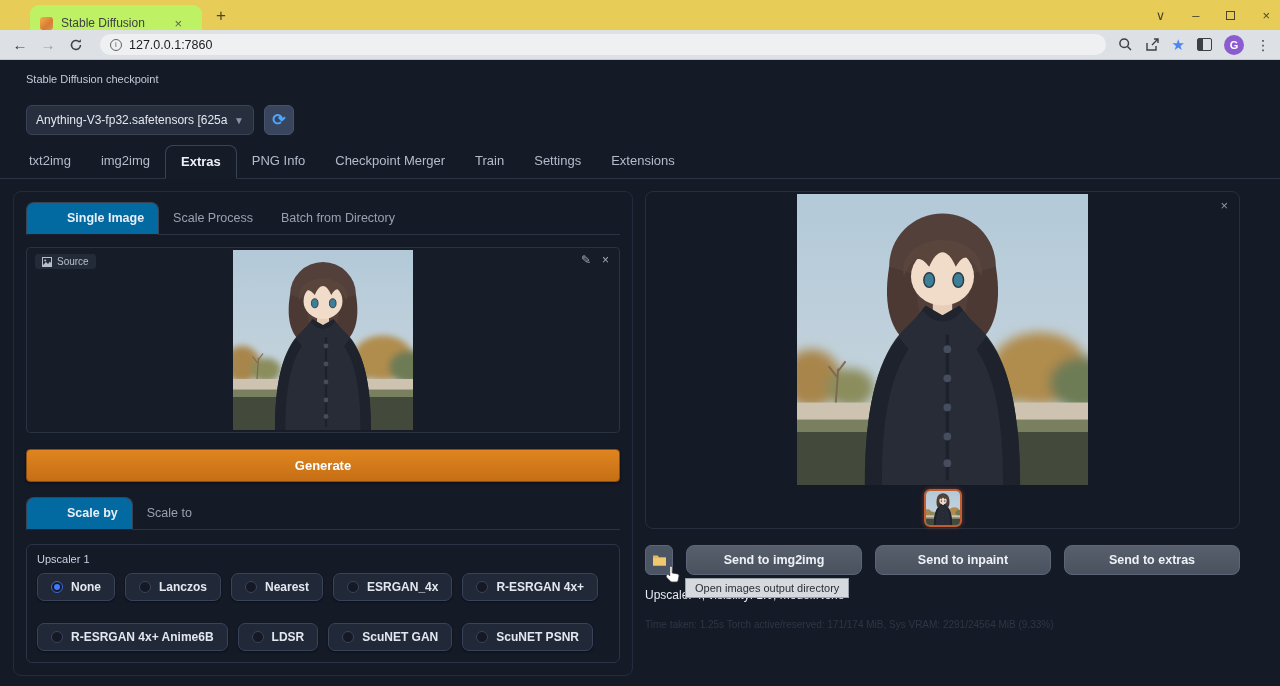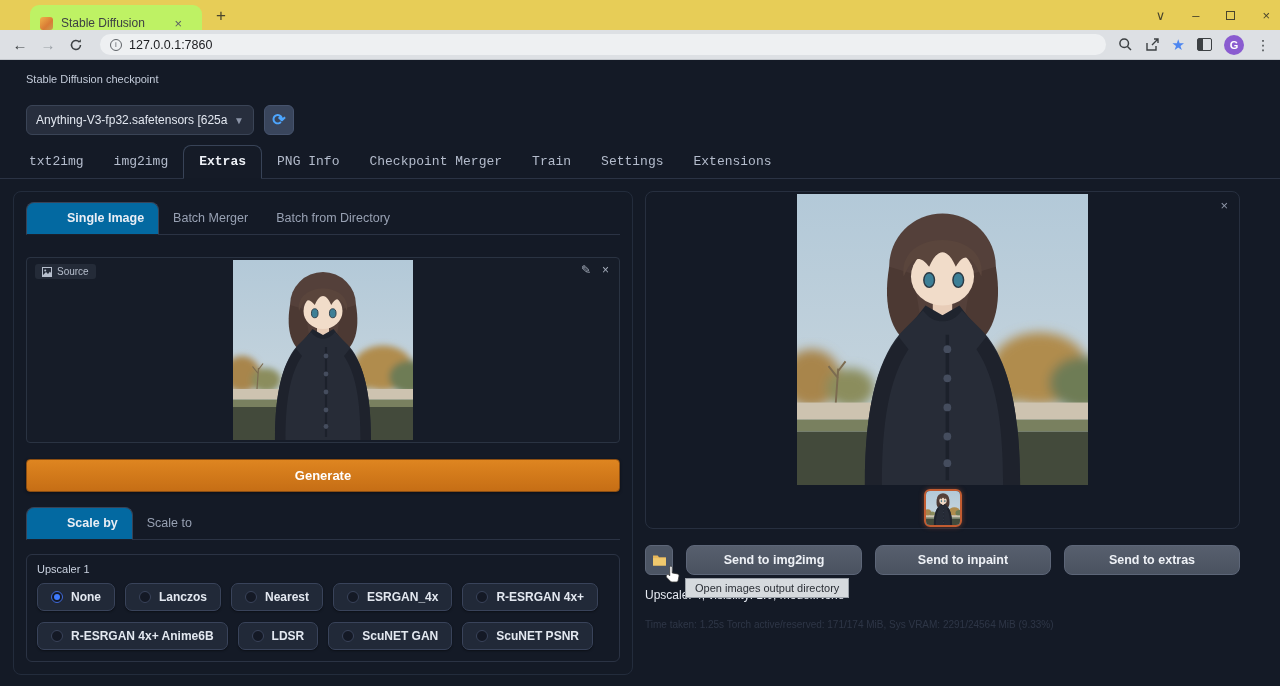--- a/index.html
+++ b/index.html
@@ -49,37 +49,37 @@
   .q-row { display:flex; align-items:center; }
   .checkpoint-select { width:228px; height:30px; margin-left:12px; background:#272e3d;
     border:1px solid #3a4456; border-radius:6px; display:flex; align-items:center;
     padding:0 9px; gap:6px; }
   .checkpoint-select .val { flex:1; font-size:12px; color:#e2e7f0; white-space:nowrap; overflow:hidden; }
   .chev { color:#8a93a6; font-size:10px; }
   .refresh-btn { width:30px; height:30px; margin-left:10px; background:#39455c;
     border:1px solid #46536d; border-radius:6px; color:#4da6ff; font-size:16px;
     font-weight:bold; text-align:center; line-height:27px; }
 
-  .tabbar { display:flex; align-items:center; padding:6px 14px 0; border-bottom:1px solid #2b3344;font-family:Liberation Mono, monospace; }
+  .tabbar { display:flex; align-items:flex-start; padding:6px 14px 0; border-bottom:1px solid #2b3344; }
   .tab { padding:8px 15px 9px; font-size:13px; color:#b4bccc; }
   .tab.active { border:1px solid #384357; border-bottom:1px solid #141a26; margin-bottom:-1px;
     border-radius:8px 8px 0 0; background:#151b27; color:#eef1f7; font-weight:bold; }
 
   .columns { display:flex; gap:12px; padding:12px 0 0 13px; }
   .col-left { width:620px; }
   .col-right { width:595px; }
 
   .panel-outline { border:1px solid #232c3c; border-radius:8px; padding:10px 12px 12px; }
 
   .subtabbar { display:flex; align-items:flex-end; border-bottom:1px solid #2b3344; }
   .subtab { padding:8px 14px 9px; font-size:12.5px; color:#98a1b3; }
   .subtab.active { border:1px solid #384357; border-bottom:1px solid #1a202d; margin-bottom:-1px;
     border-radius:8px 8px 0 0; background:#0369a1; color:#eaeef5; font-weight:bold;padding-left:40px; }
 
-  .dropzone { position:relative; margin-top:22px; height:186px; background:#161c28;
+  .dropzone { position:relative; margin-top:12px; height:186px; background:#161c28;
     border:1px solid #2a3342; border-radius:4px;text-decoration:underline; }
   .src-chip { position:absolute; top:6px; left:8px; display:flex; align-items:center; gap:5px;
     background:#242b38; border-radius:3px; padding:2px 7px; }
   .src-chip span { font-size:10px; color:#b7bfcd; }
   .dz-icons { position:absolute; top:5px; right:10px; display:flex; gap:11px;
     color:#a6aebc; font-size:12px; }
   .girl-img { display:block; width:180px; height:180px; margin:2px auto 0; }
 
   .generate-btn { width:100%; height:33px; margin-top:16px;
     background:linear-gradient(180deg,#de8520,#c66e15); border:1px solid #8a4d12;
@@ -98,21 +98,21 @@
   .track { position:absolute; left:0; right:0; top:3px; height:7px; border-radius:4px;
     background:linear-gradient(180deg,#eef0f3,#ccd1d8); }
   .track-fill { position:absolute; left:0; top:3px; height:7px; border-radius:4px 0 0 4px;
     background:#2f6feb; }
   .thumb { position:absolute; top:0; width:14px; height:14px; border-radius:50%;
     background:#2663e8; border:1px solid #1c4fc4; }
 
   .fieldset { border:1px solid #2b3344; border-radius:6px; padding:8px 10px 11px;
     margin-top:14px; }
   .fs-label { font-size:11px; color:#c9d1df; margin-bottom:8px; }
-  .pill-rows { display:flex; flex-wrap:wrap; gap:11px 10px; }
+  .pill-rows { display:flex; flex-wrap:wrap; gap:22px 10px; }
   .pill { display:flex; align-items:center; gap:8px; background:#212938;
     border:1px solid #39435a; border-radius:7px; padding:6px 13px;
     box-shadow:0 1px 2px rgba(0,0,0,.4); font-size:12px; font-weight:bold; color:#e3e8f0; }
   .radio { width:12px; height:12px; border-radius:50%; background:#141925;
     border:1px solid #39435a; position:relative; flex:0 0 auto; }
   .radio.sel { border-color:#3f69d8; }
   .radio.sel::after { content:''; position:absolute; inset:2px; border-radius:50%;
     background:#3f7bff; }
 
   
@@ -256,21 +256,21 @@
       <div class="tab">Train</div>
       <div class="tab">Settings</div>
       <div class="tab">Extensions</div>
     </div>
 
     <div class="columns">
 
       <div class="col-left panel-outline">
         <div class="subtabbar">
           <div class="subtab active">Single Image</div>
-          <div class="subtab">Batch Merger</div>
+          <div class="subtab">Scale Process</div>
           <div class="subtab">Batch from Directory</div>
         </div>
 
         <div class="dropzone">
           <div class="src-chip">
             <svg class="mini" width="10" height="10" viewBox="0 0 10 10">
               <rect x="0.5" y="0.5" width="9" height="9" fill="none" stroke="#b7bfcd"></rect>
               <circle cx="3.2" cy="3.4" r="1" fill="#b7bfcd"></circle>
               <path d="M1 8 L4 5 L6 7 L8 4.5 L9 6 V9 H1 Z" fill="#b7bfcd"></path>
             </svg>

